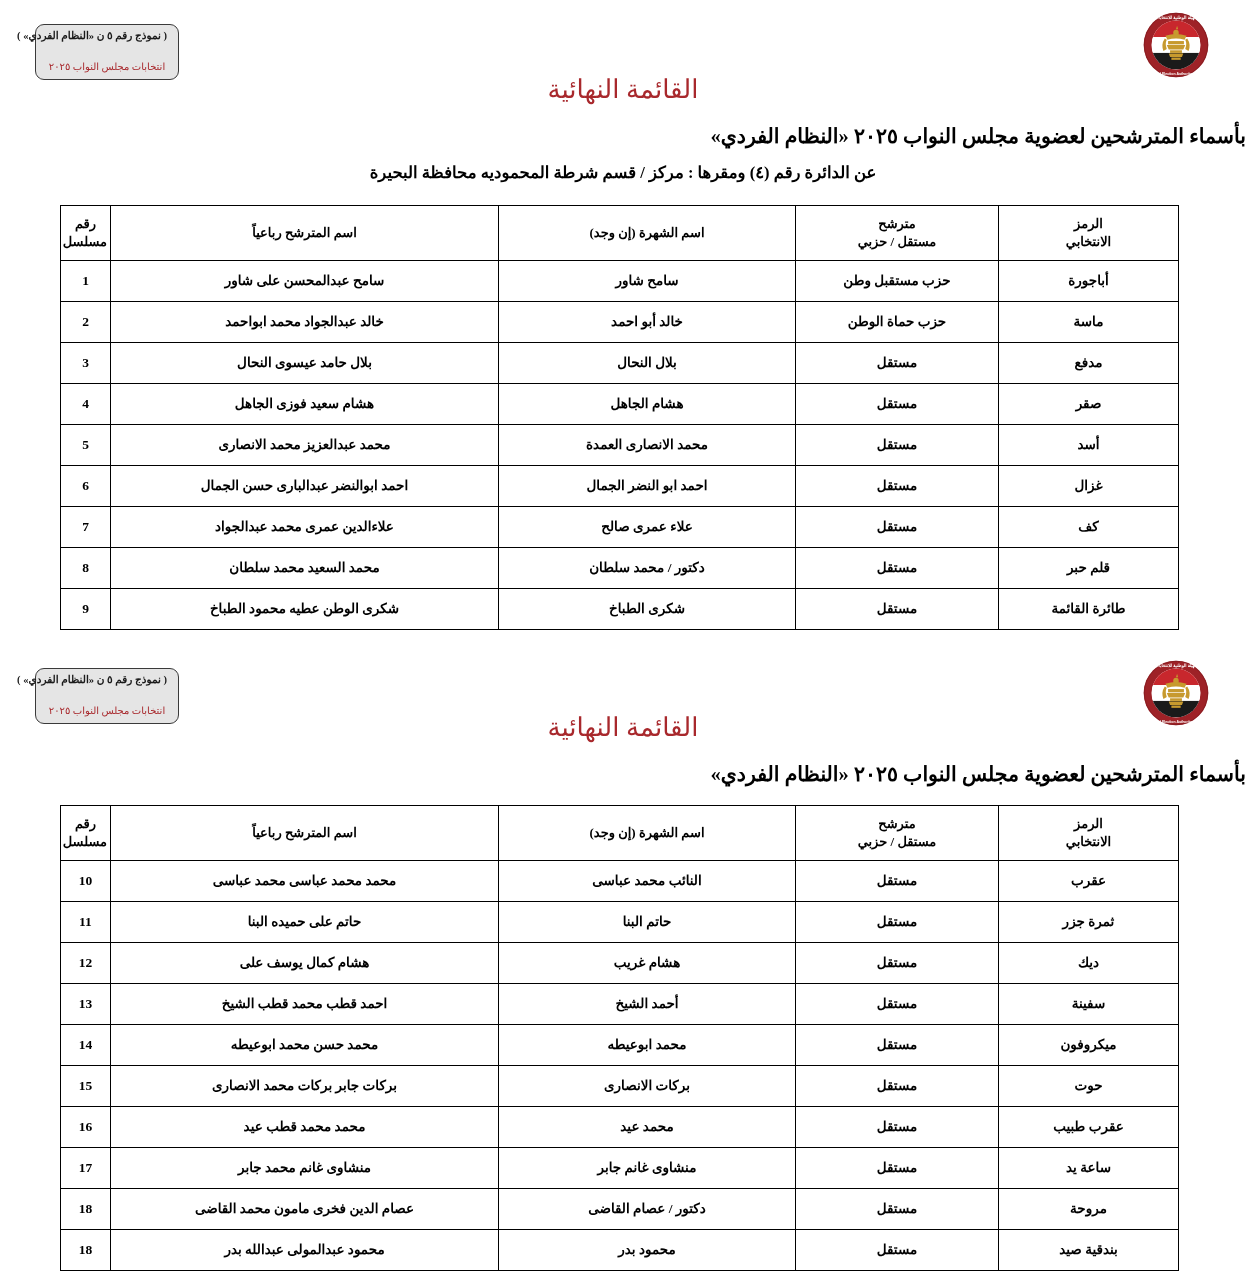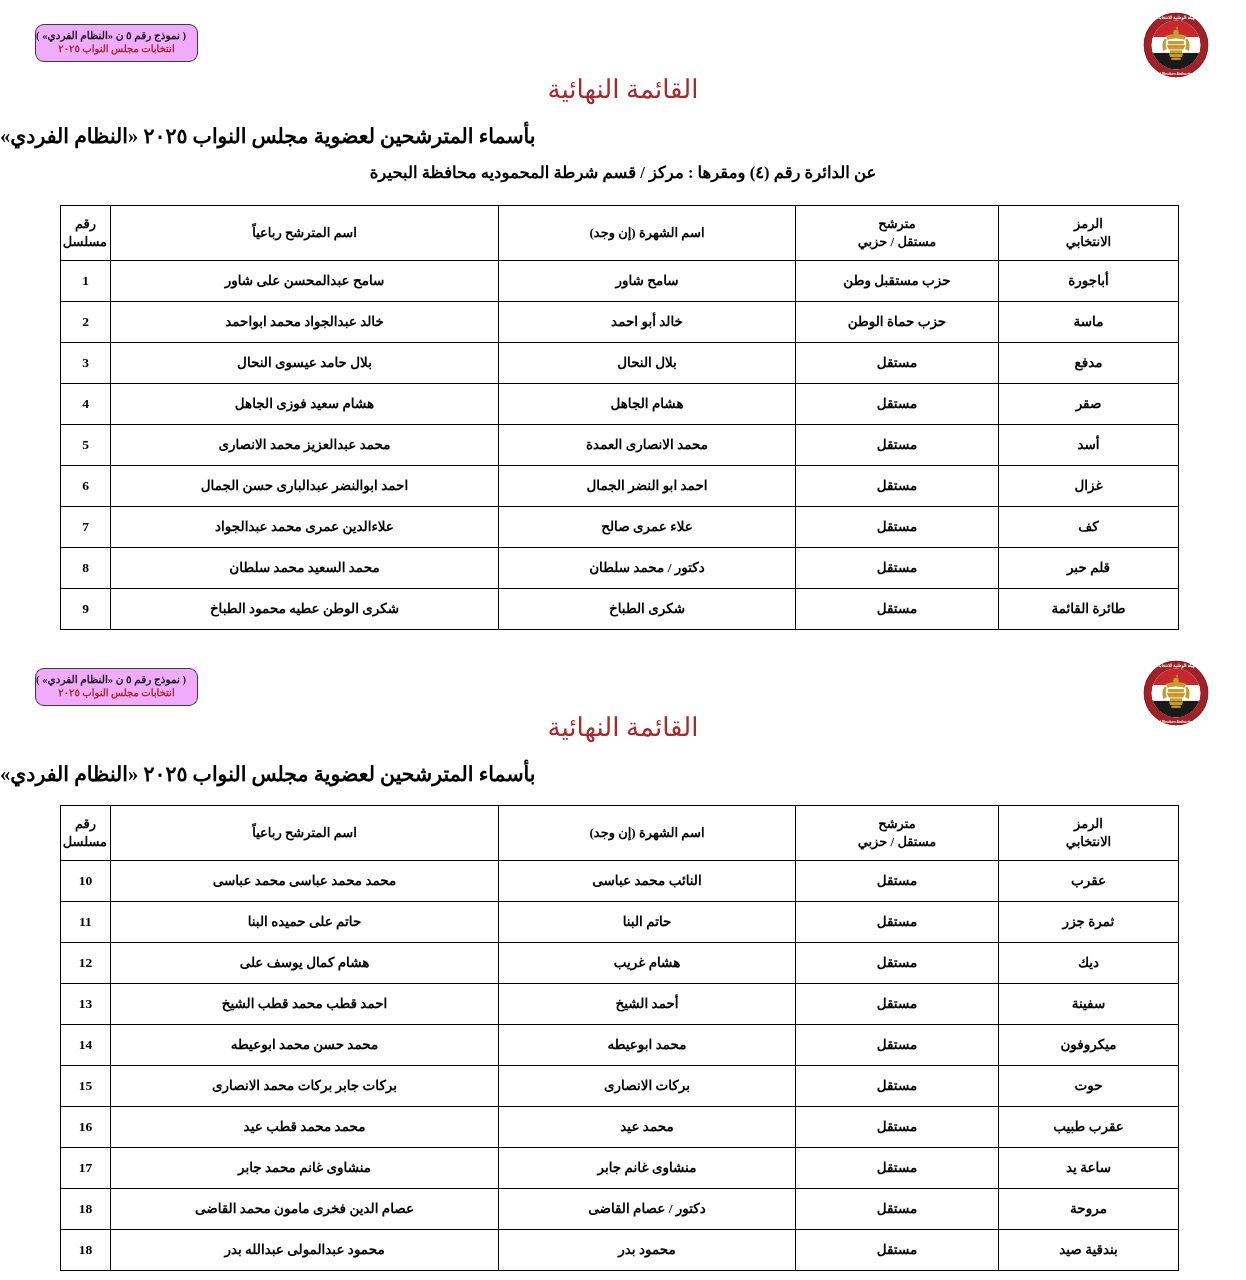--- a/index.html
+++ b/index.html
@@ -27,57 +27,57 @@
 
   
   .form-stamp {
     position: absolute;
     left: 35px;
     border: 1.4px solid #3a3a3a;
     border-radius: 9px;
     padding: 4px 11px 5px 11px;
     text-align: center;
     line-height: 1.25;
-    background: #f0abfc;
-    width: 163px;
+    background: #e5e5e5;
+    width: 144px;
   }
   .form-stamp .line-1 {
     font-size: 10.5px;
     color: #1a1a1a;
     white-space: nowrap;
     font-weight: 700;
     letter-spacing: 0px;
   }
   .form-stamp .line-2 {
     font-size: 10px;
     color: #a8282c;
     white-space: nowrap;
-    font-weight: 700;
-    margin-top: 1px;
+    font-weight: 400;
+    margin-top: 19px;
   }
 
   
   .seal {
     position: absolute;
     width: 66px;
     height: 66px;
     border-radius: 50%;
   }
   .seal svg { display: block; width: 66px; height: 66px; }
 
   
   .final-list-title {
     text-align: center;
     color: #a8282c;
     font-weight: 400;
     font-size: 26px;
     letter-spacing: 0px;
   }
   .subtitle-main {
-    text-align: left;
+    text-align: right;
     font-weight: 700;
     font-size: 20.5px;
     color: #000;
   }
   .subtitle-sub {
     text-align: center;
     font-weight: 700;
     font-size: 16.5px;
     color: #000;
   }

